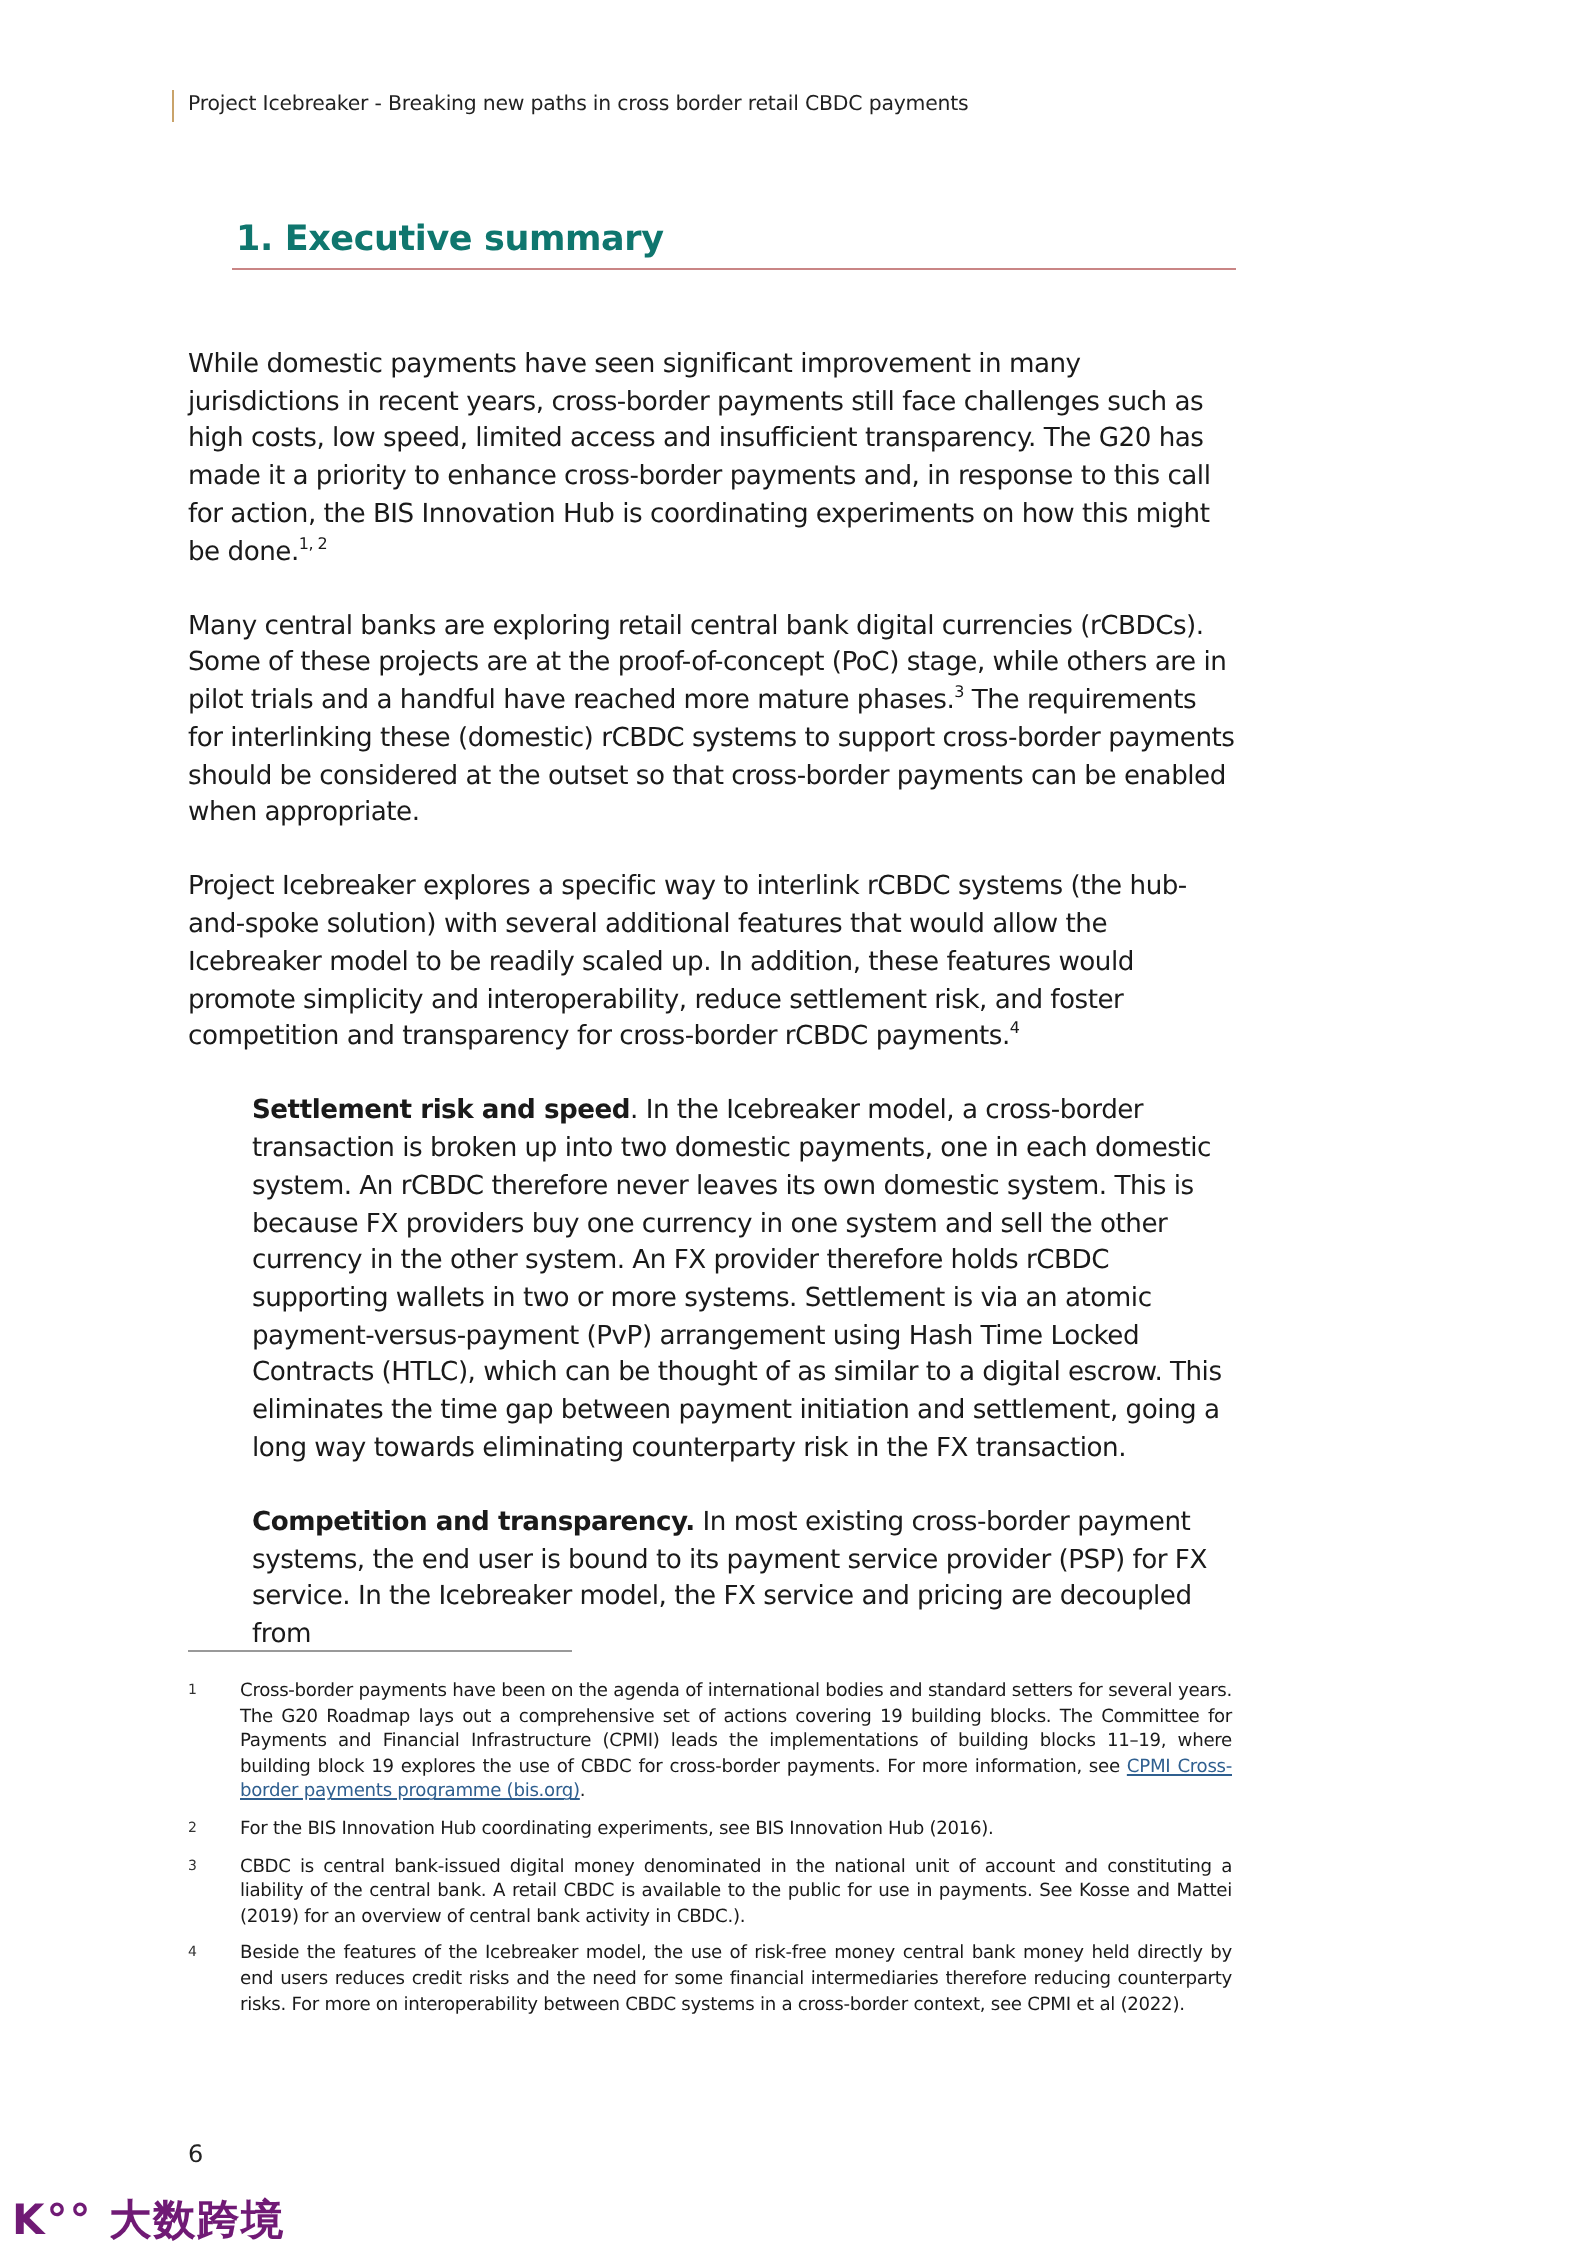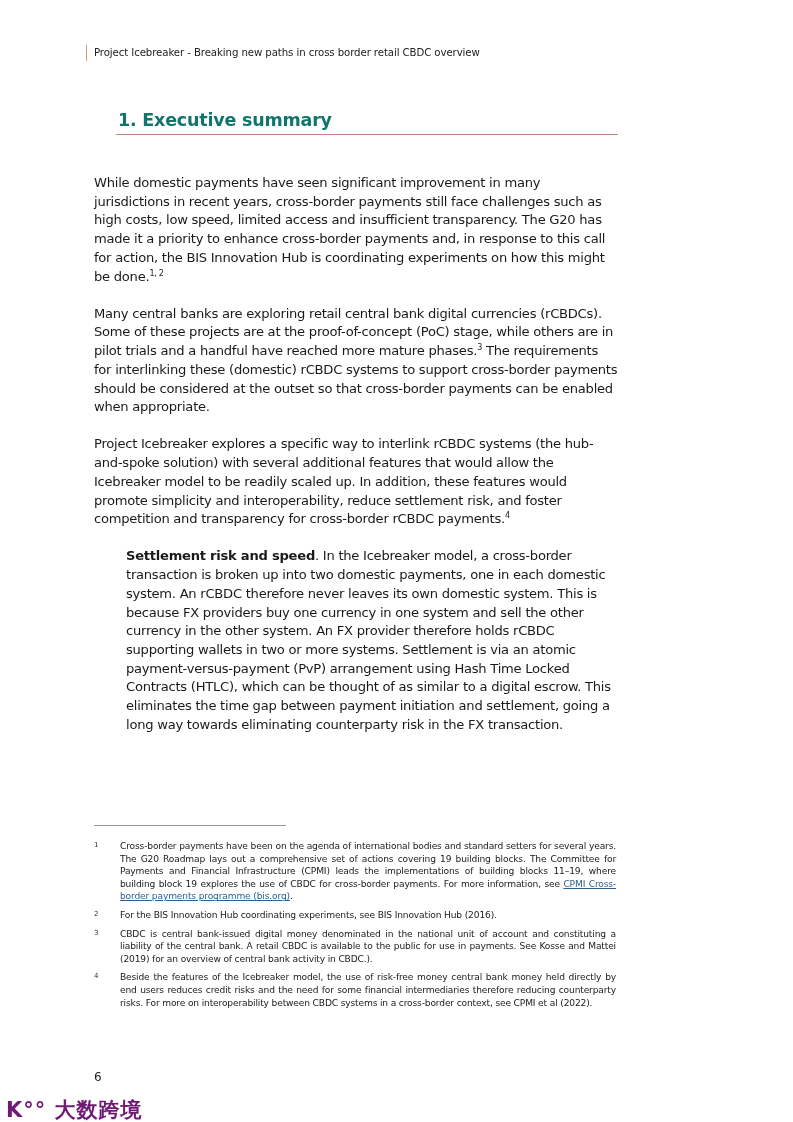--- a/index.html
+++ b/index.html
@@ -25,30 +25,31 @@
   .fn-num { width:26px; flex:none; font-size:7px; line-height:10px; color:#333; }
   .fn-text { flex:1; text-align:justify; }
   .fn-text a { color:#2f5f8f; text-decoration:underline; }
   .page-num { position:absolute; left:94px; top:1070px; font-size:12px; color:#222; }
   .watermark { position:absolute; left:6px; top:1096px; font-size:21px; color:#701a75;
           letter-spacing:1px; font-weight:bold; }
 </style>
 </head>
 <body>
 
-<div class="running-header">Project Icebreaker - Breaking new paths in cross border retail CBDC overview</div>
+<div class="running-header">Project Icebreaker - Breaking new paths in cross border retail CBDC payments</div>
 
 <div class="section-title">1.  Executive summary</div>
 <div class="title-rule"></div>
 
 <div class="body">
   <p><span>While domestic payments have seen significant improvement in many jurisdictions in recent years, cross-border payments still face challenges such as high costs, low speed, limited access and insufficient transparency. The G20 has made it a priority to enhance cross-border payments and, in response to this call for action, the BIS Innovation Hub is coordinating experiments on how this might be done.</span><sup>1, 2</sup></p>
   <p><span>Many central banks are exploring retail central bank digital currencies (rCBDCs). Some of these projects are at the proof-of-concept (PoC) stage, while others are in pilot trials and a handful have reached more mature phases.</span><sup>3</sup><span> The requirements for interlinking these (domestic) rCBDC systems to support cross-border payments should be considered at the outset so that cross-border payments can be enabled when appropriate.</span></p>
   <p><span>Project Icebreaker explores a specific way to interlink rCBDC systems (the hub-and-spoke solution) with several additional features that would allow the Icebreaker model to be readily scaled up. In addition, these features would promote simplicity and interoperability, reduce settlement risk, and foster competition and transparency for cross-border rCBDC payments.</span><sup>4</sup></p>
   <p class="indent"><b>Settlement risk and speed</b><span>. In the Icebreaker model, a cross-border transaction is broken up into two domestic payments, one in each domestic system. An rCBDC therefore never leaves its own domestic system. This is because FX providers buy one currency in one system and sell the other currency in the other system. An FX provider therefore holds rCBDC supporting wallets in two or more systems. Settlement is via an atomic payment-versus-payment (PvP) arrangement using Hash Time Locked Contracts (HTLC), which can be thought of as similar to a digital escrow. This eliminates the time gap between payment initiation and settlement, going a long way towards eliminating counterparty risk in the FX transaction.</span></p>
+  <p class="indent"><b>Competition and transparency.</b><span> In most existing cross-border payment systems, the end user is bound to its payment service provider (PSP) for FX service. In the Icebreaker model, the FX service and pricing are decoupled from</span></p>
 </div>
 
 <div class="fn-rule"></div>
 
 <div class="footnotes">
   <div class="fn">
     <span class="fn-num">1</span>
     <span class="fn-text"><span>Cross-border payments have been on the agenda of international bodies and standard setters for several years. The G20 Roadmap lays out a comprehensive set of actions covering 19 building blocks. The Committee for Payments and Financial Infrastructure (CPMI) leads the implementations of building blocks 11–19, where building block 19 explores the use of CBDC for cross-border payments. For more information, see </span><a>CPMI Cross-border payments programme (bis.org)</a><span>.</span></span>
   </div>
   <div class="fn">

